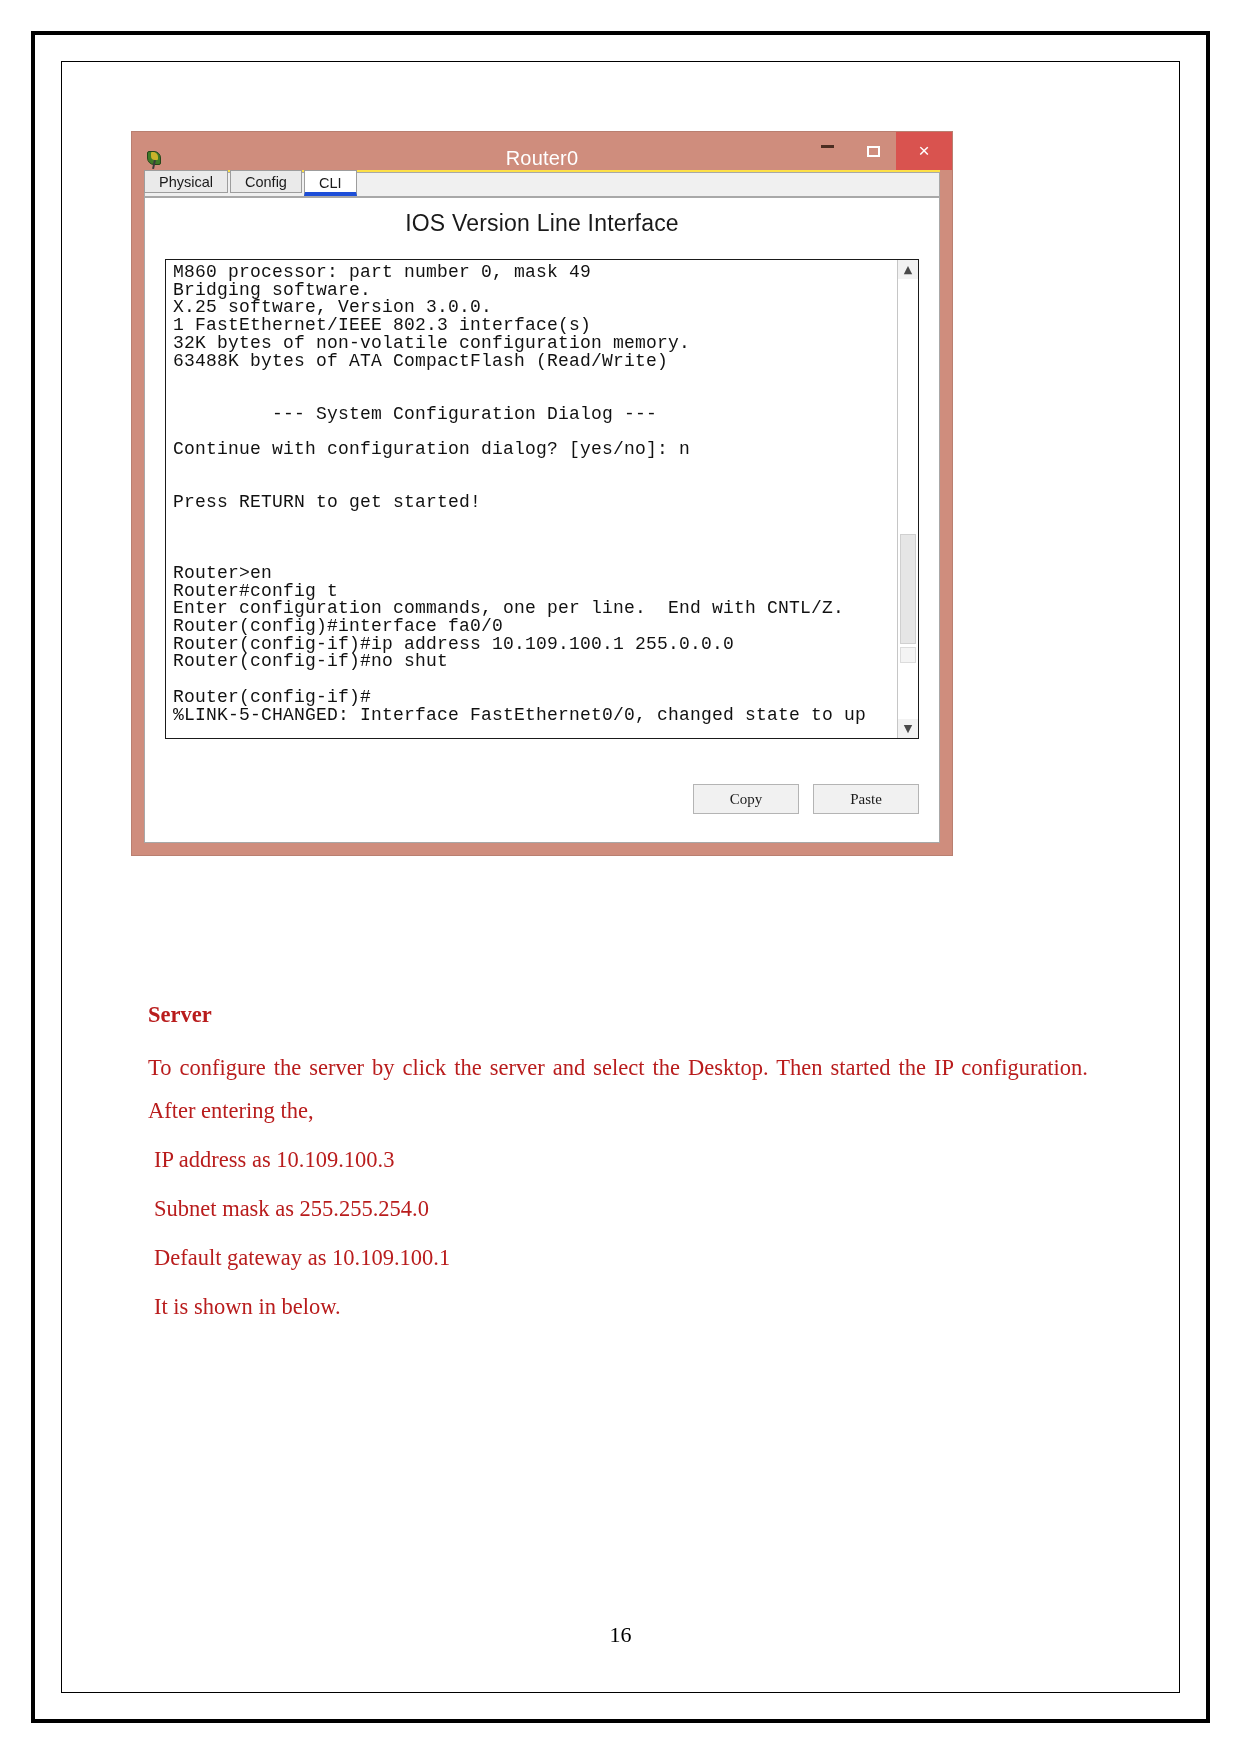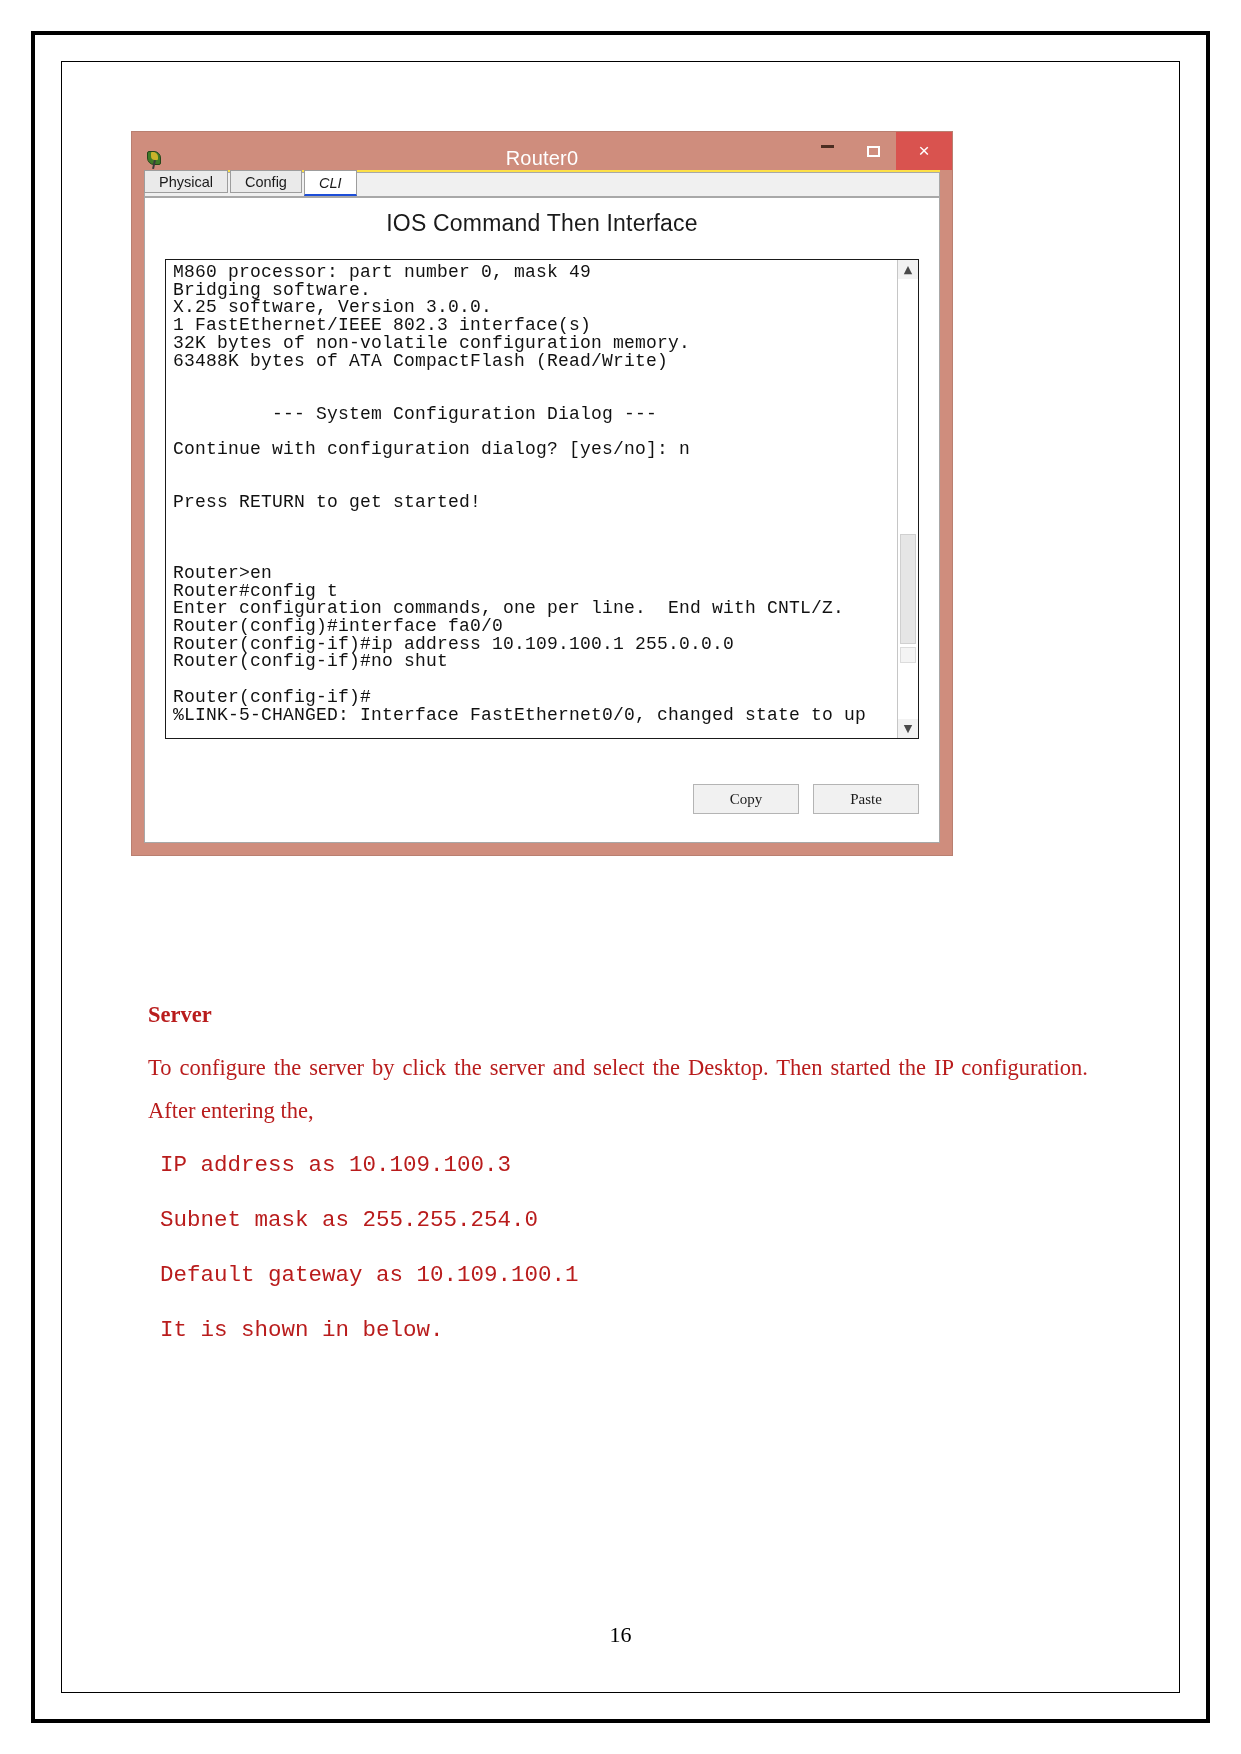--- a/index.html
+++ b/index.html
@@ -160,24 +160,23 @@
     font-size: 14.5px;
     color: #1a1a1a;
     background: #eaeaea;
     border: 1px solid #9d9d9d;
     border-bottom: 1px solid #9d9d9d;
     box-sizing: border-box;
     margin-right: 2px;
   }
   .pt-tab.active {
     background: #ffffff;
-    border-bottom: 2px solid #1d4ed8;
+    border-bottom: 4px solid #1d4ed8;
     height: 26px;
     line-height: 25px;
-    font-style: italic;
   }
   .pt-tab:first-child { margin-left: 12px; }
 
   
   .pt-body {
     position: absolute;
     left: 12px;
     right: 12px;
     top: 65px;
     bottom: 12px;
@@ -300,24 +299,24 @@
     margin: 0 0 18px 0;
   }
   .doc-p {
     font-family: "Liberation Serif", serif;
     font-size: 22.5px;
     line-height: 43px;
     margin: 0;
     text-align: justify;
   }
   .doc-line {
-    font-family: Liberation Mono, monospace;
+    font-family: Liberation Serif, serif;
     font-size: 22.5px;
     line-height: 43px;
-    margin: 12px;
+    margin: 6px;
   }
 
   .page-number {
     position: absolute;
     left: 0; right: 0;
     top: 1622px;
     text-align: center;
     font-family: "Liberation Serif", serif;
     font-size: 22px;
     color: #000000;
@@ -356,21 +355,21 @@
 
     <div class="pt-tabrow">
       <div class="pt-tabstrip"></div>
       <div class="pt-tab">Physical</div>
       <div class="pt-tab">Config</div>
       <div class="pt-tab active">CLI</div>
     </div>
 
     <div class="pt-body">
 
-      <div class="pt-heading">IOS Command Then Interface</div>
+      <div class="pt-heading">IOS Version Line Interface</div>
 
       <div class="term-wrap">
         <div class="term-text">M860 processor: part number 0, mask 49
 Bridging software.
 X.25 software, Version 3.0.0.
 1 FastEthernet/IEEE 802.3 interface(s)
 32K bytes of non-volatile configuration memory.
 63488K bytes of ATA CompactFlash (Read/Write)
 
 

